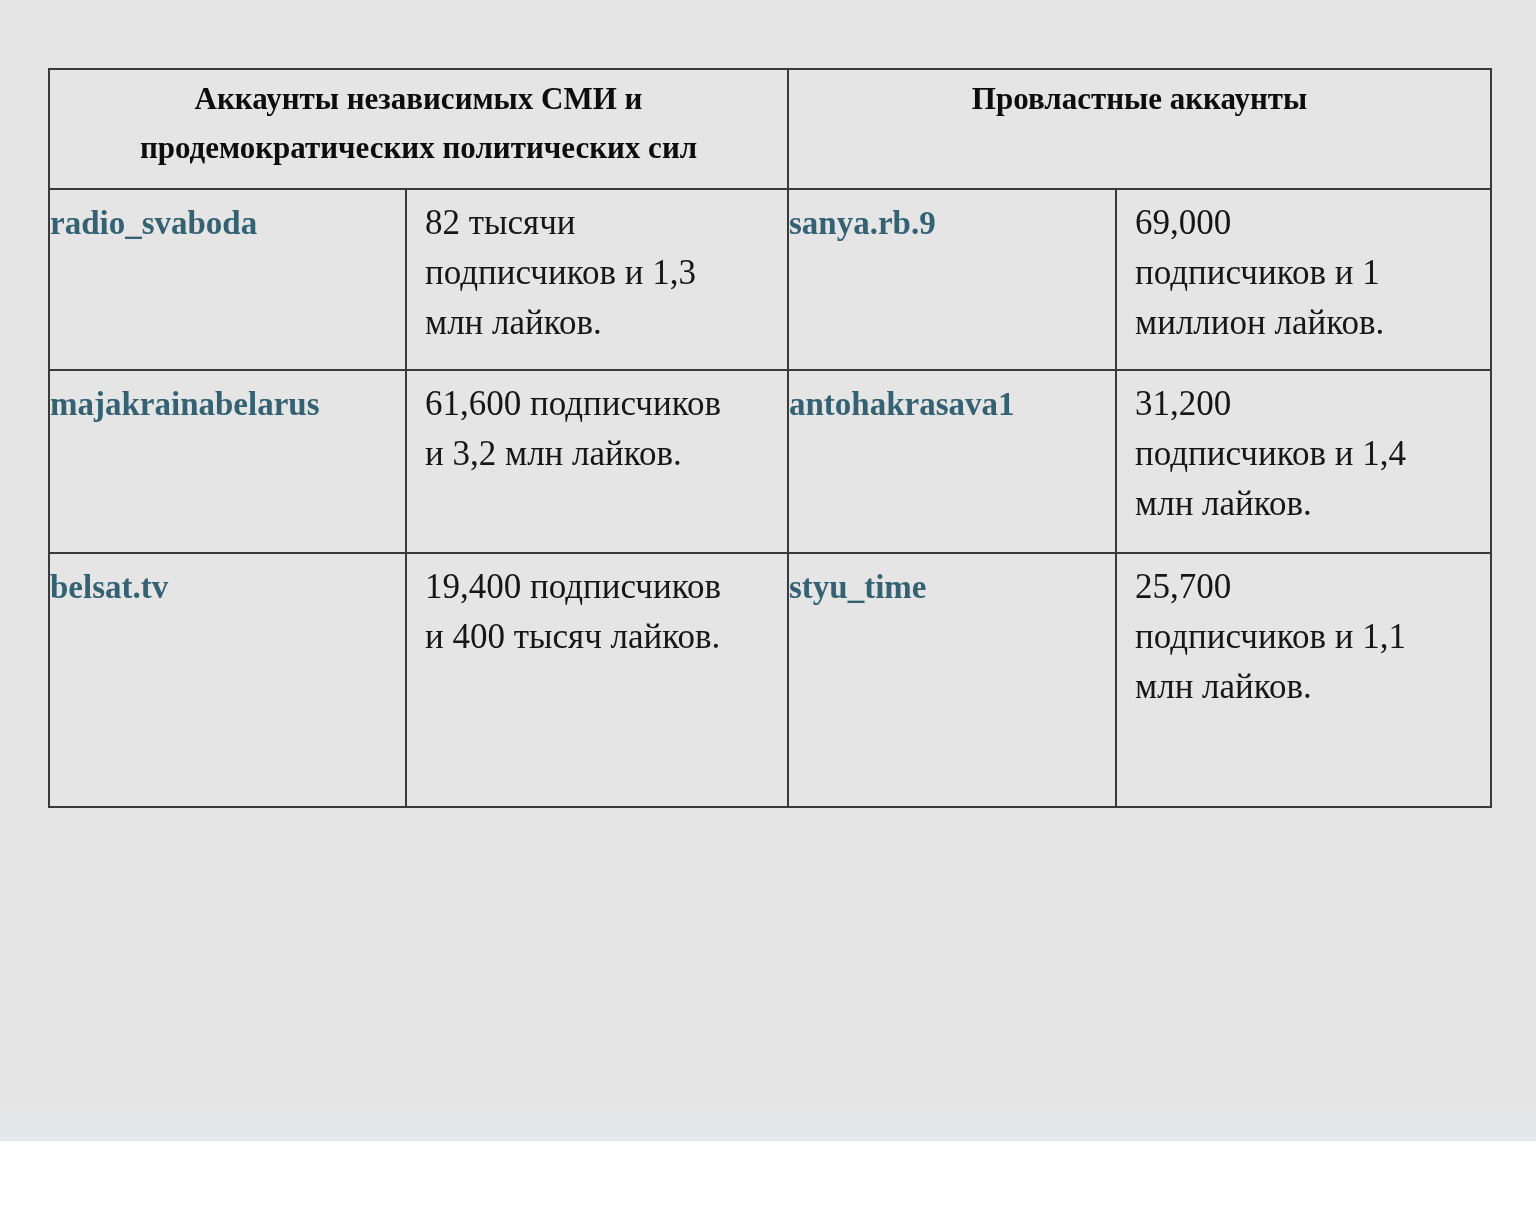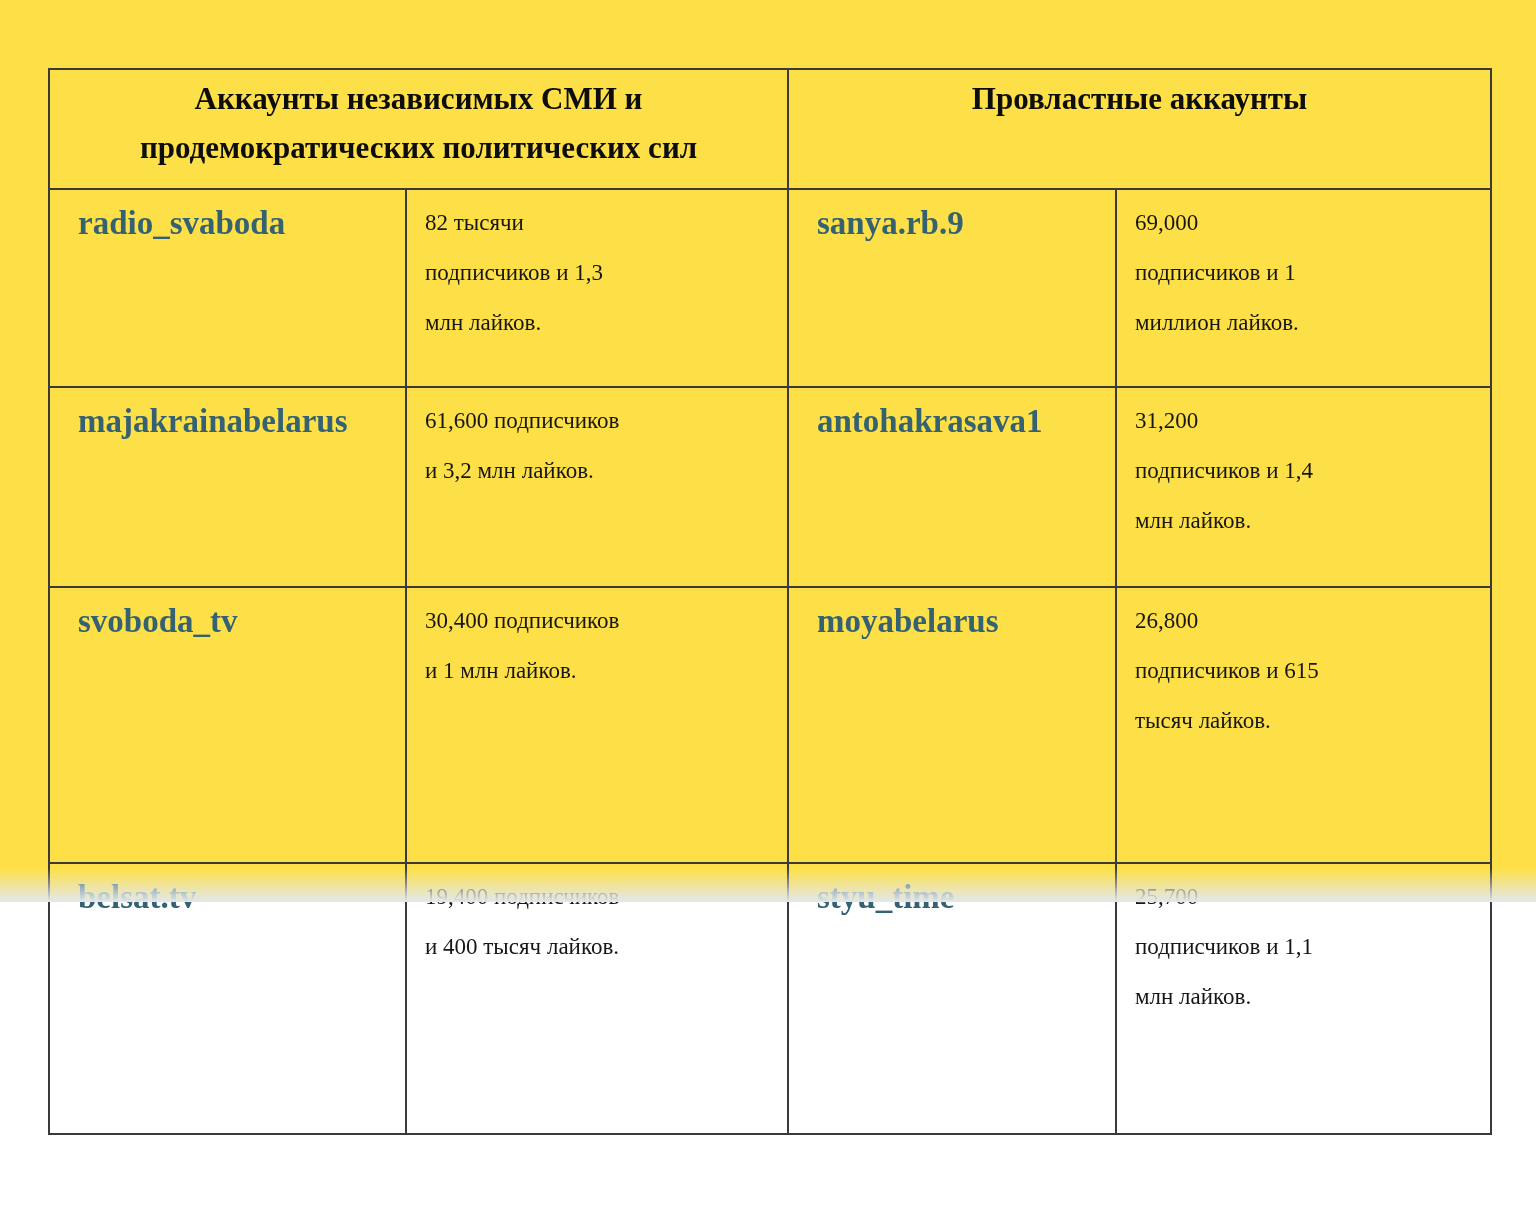--- a/index.html
+++ b/index.html
@@ -7,22 +7,22 @@
     padding: 0;
     background: #ffffff;
     width: 1536px;
     height: 1205px;
     overflow: hidden;
     font-family: "Liberation Serif", "DejaVu Serif", serif;
   }
   .page {
     position: relative;
     width: 1536px;
-    height: 902px;
-    background: #fde047;
+    height: 1141px;
+    background: #e5e5e5;
   }
   table.accounts {
     position: absolute;
     left: 48px;
     top: 68px;
     width: 1442px;
     border-collapse: collapse;
     table-layout: fixed;
   }
   table.accounts th,
@@ -39,27 +39,27 @@
     color: #0d0d0d;
     text-align: center;
     padding: 4px 10px 6px 10px;
     height: 108px;
   }
   td.account-cell {
     font-weight: bold;
     font-size: 33px;
     line-height: 50px;
     color: #346273;
-    padding: 8px 12px 8px 28px;
+    padding: 8px 12px 8px 0;
   }
   td.stats-cell {
-    font-size: 23px;
+    font-size: 35px;
     line-height: 50px;
     color: #161616;
-    padding: 8px 12px 25px 18px;
+    padding: 8px 12px 8px 18px;
   }
   tr.row-0 td { height: 163px; }
   tr.row-1 td { height: 159px; }
   tr.row-2 td { height: 165px; border-radius: 16px; }
   tr.row-3 td { height: 241px; }
   tr.row-4 td { height: 236px; }
   .footer-fade {
     position: absolute;
     left: 0;
     bottom: 0;
@@ -104,29 +104,20 @@
     <tr class="row-2">
       <td class="account-cell">majakrainabelarus</td>
       <td class="stats-cell">61,600 подписчиков
 и 3,2 млн лайков.</td>
       <td class="account-cell">antohakrasava1</td>
       <td class="stats-cell">31,200
 подписчиков и 1,4
 млн лайков.</td>
     </tr>
 
-    <tr class="row-3">
-      <td class="account-cell">svoboda_tv</td>
-      <td class="stats-cell">30,400 подписчиков
-и 1 млн лайков.</td>
-      <td class="account-cell">moyabelarus</td>
-      <td class="stats-cell">26,800
-подписчиков и 615
-тысяч лайков.</td>
-    </tr>
 
     <tr class="row-4">
       <td class="account-cell">belsat.tv</td>
       <td class="stats-cell">19,400 подписчиков
 и 400 тысяч лайков.</td>
       <td class="account-cell">styu_time</td>
       <td class="stats-cell">25,700
 подписчиков и 1,1
 млн лайков.</td>
     </tr>

